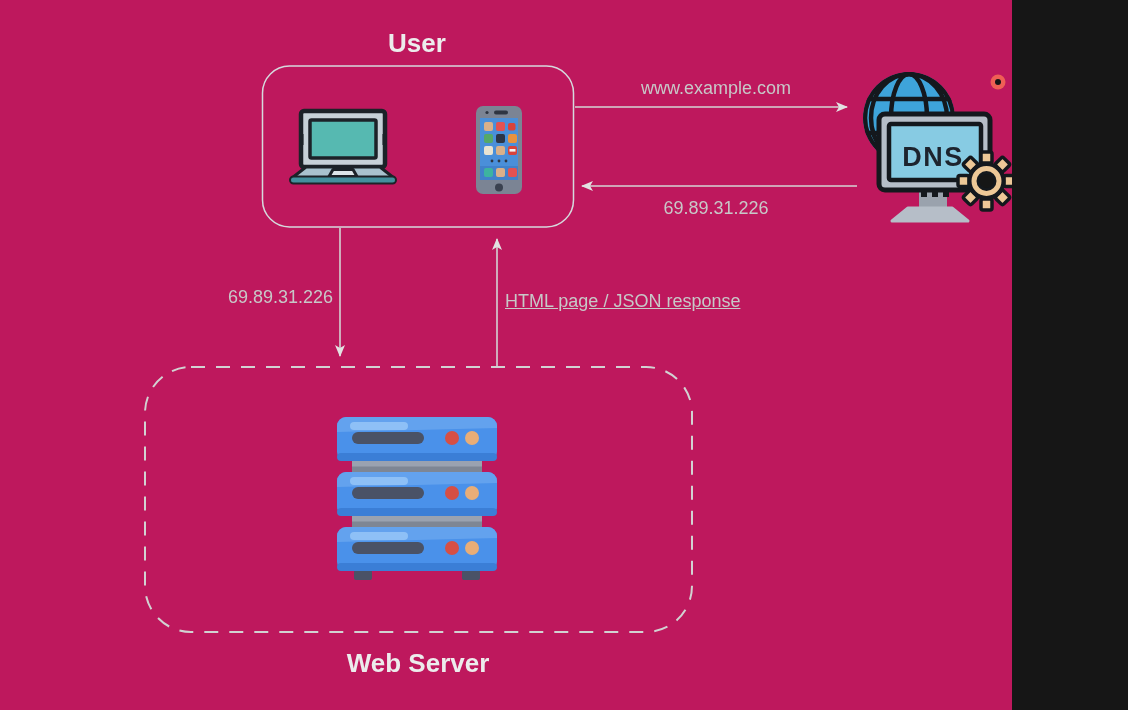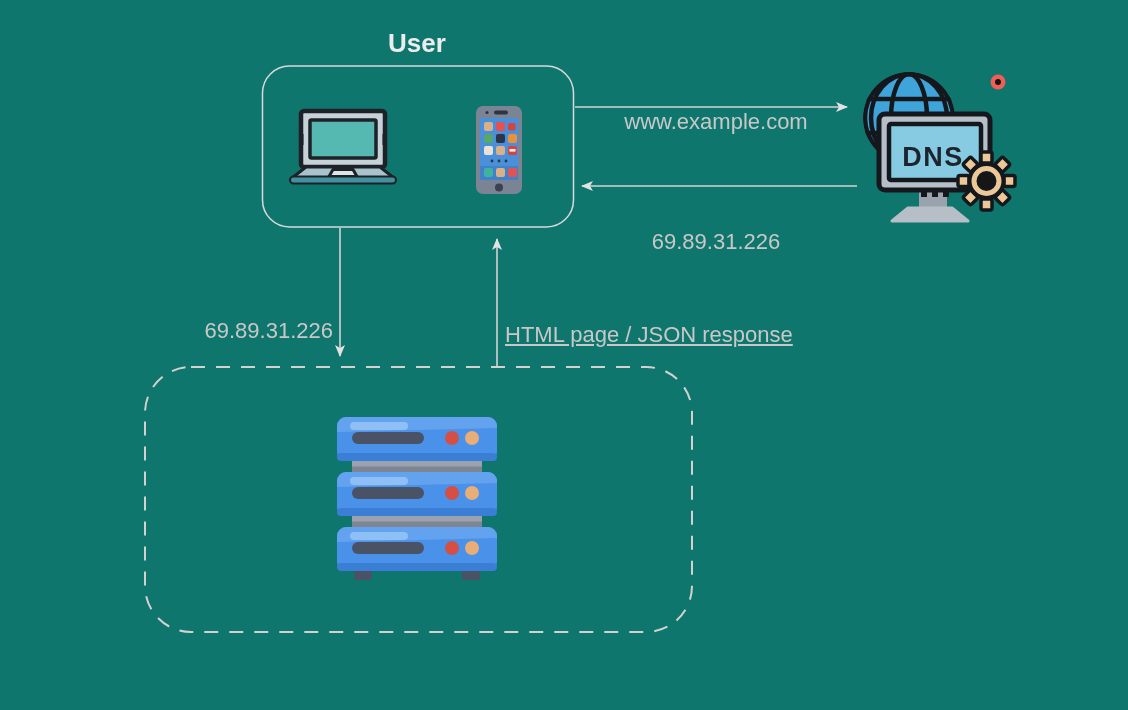--- a/index.html
+++ b/index.html
@@ -1,25 +1,24 @@
 <!DOCTYPE html>
 <html><head>
 <meta charset="utf-8">
 <style>
   html,body{margin:0;padding:0;background:#161616;}
   .canvas{
-    position:relative;width:1128px;height:710px;background:#0f766e;
+    position:relative;width:1012px;height:710px;background:#be185d;
     overflow:hidden;font-family:"Liberation Sans",sans-serif;
   }
   .overlay{position:absolute;left:0;top:0;}
   .icon{position:absolute;}
   .edge-label{
-    position:absolute;color:#c8c8c8;font-size:22px;line-height:1.2;
+    position:absolute;color:#c8c8c8;font-size:18px;line-height:1.2;
     white-space:nowrap;
-    margin-top:31px;
   }
   .group-title{
     position:absolute;color:#ececec;font-size:26px;font-weight:bold;
     text-align:center;white-space:nowrap;
   }
   .al-c{text-align:center;} .al-r{text-align:right;} .al-l{text-align:left;text-decoration:underline;}
 </style>
 </head>
 <body>
 
@@ -40,20 +39,21 @@
 
     <path d="M857,186 L582,186" stroke="#d4d4d4" stroke-width="1.6" fill="none" marker-end="url(#arrow)"></path>
 
     <path d="M340,228 L340,356" stroke="#d4d4d4" stroke-width="1.6" fill="none" marker-end="url(#arrow)"></path>
 
     <path d="M497,366 L497,239" stroke="#d4d4d4" stroke-width="1.6" fill="none" marker-end="url(#arrow)"></path>
   </svg>
 
   <div class="group-title al-c" style="left:317px;top:28px;width:200px;">User</div>
 
+  <div class="group-title al-c" style="left:318px;top:648px;width:200px;">Web Server</div>
 
   <div class="edge-label al-c" style="left:606px;top:78px;width:220px;">www.example.com</div>
 
   <div class="edge-label al-c" style="left:606px;top:198px;width:220px;">69.89.31.226</div>
 
   <div class="edge-label al-r" style="left:180px;top:287px;width:153px;">69.89.31.226</div>
 
   <div class="edge-label al-l" style="left:505px;top:291px;width:290px;">HTML page / JSON response</div>
 
   <svg class="icon" style="left:288px;top:106px;" width="110" height="80" viewBox="288 106 110 80">

